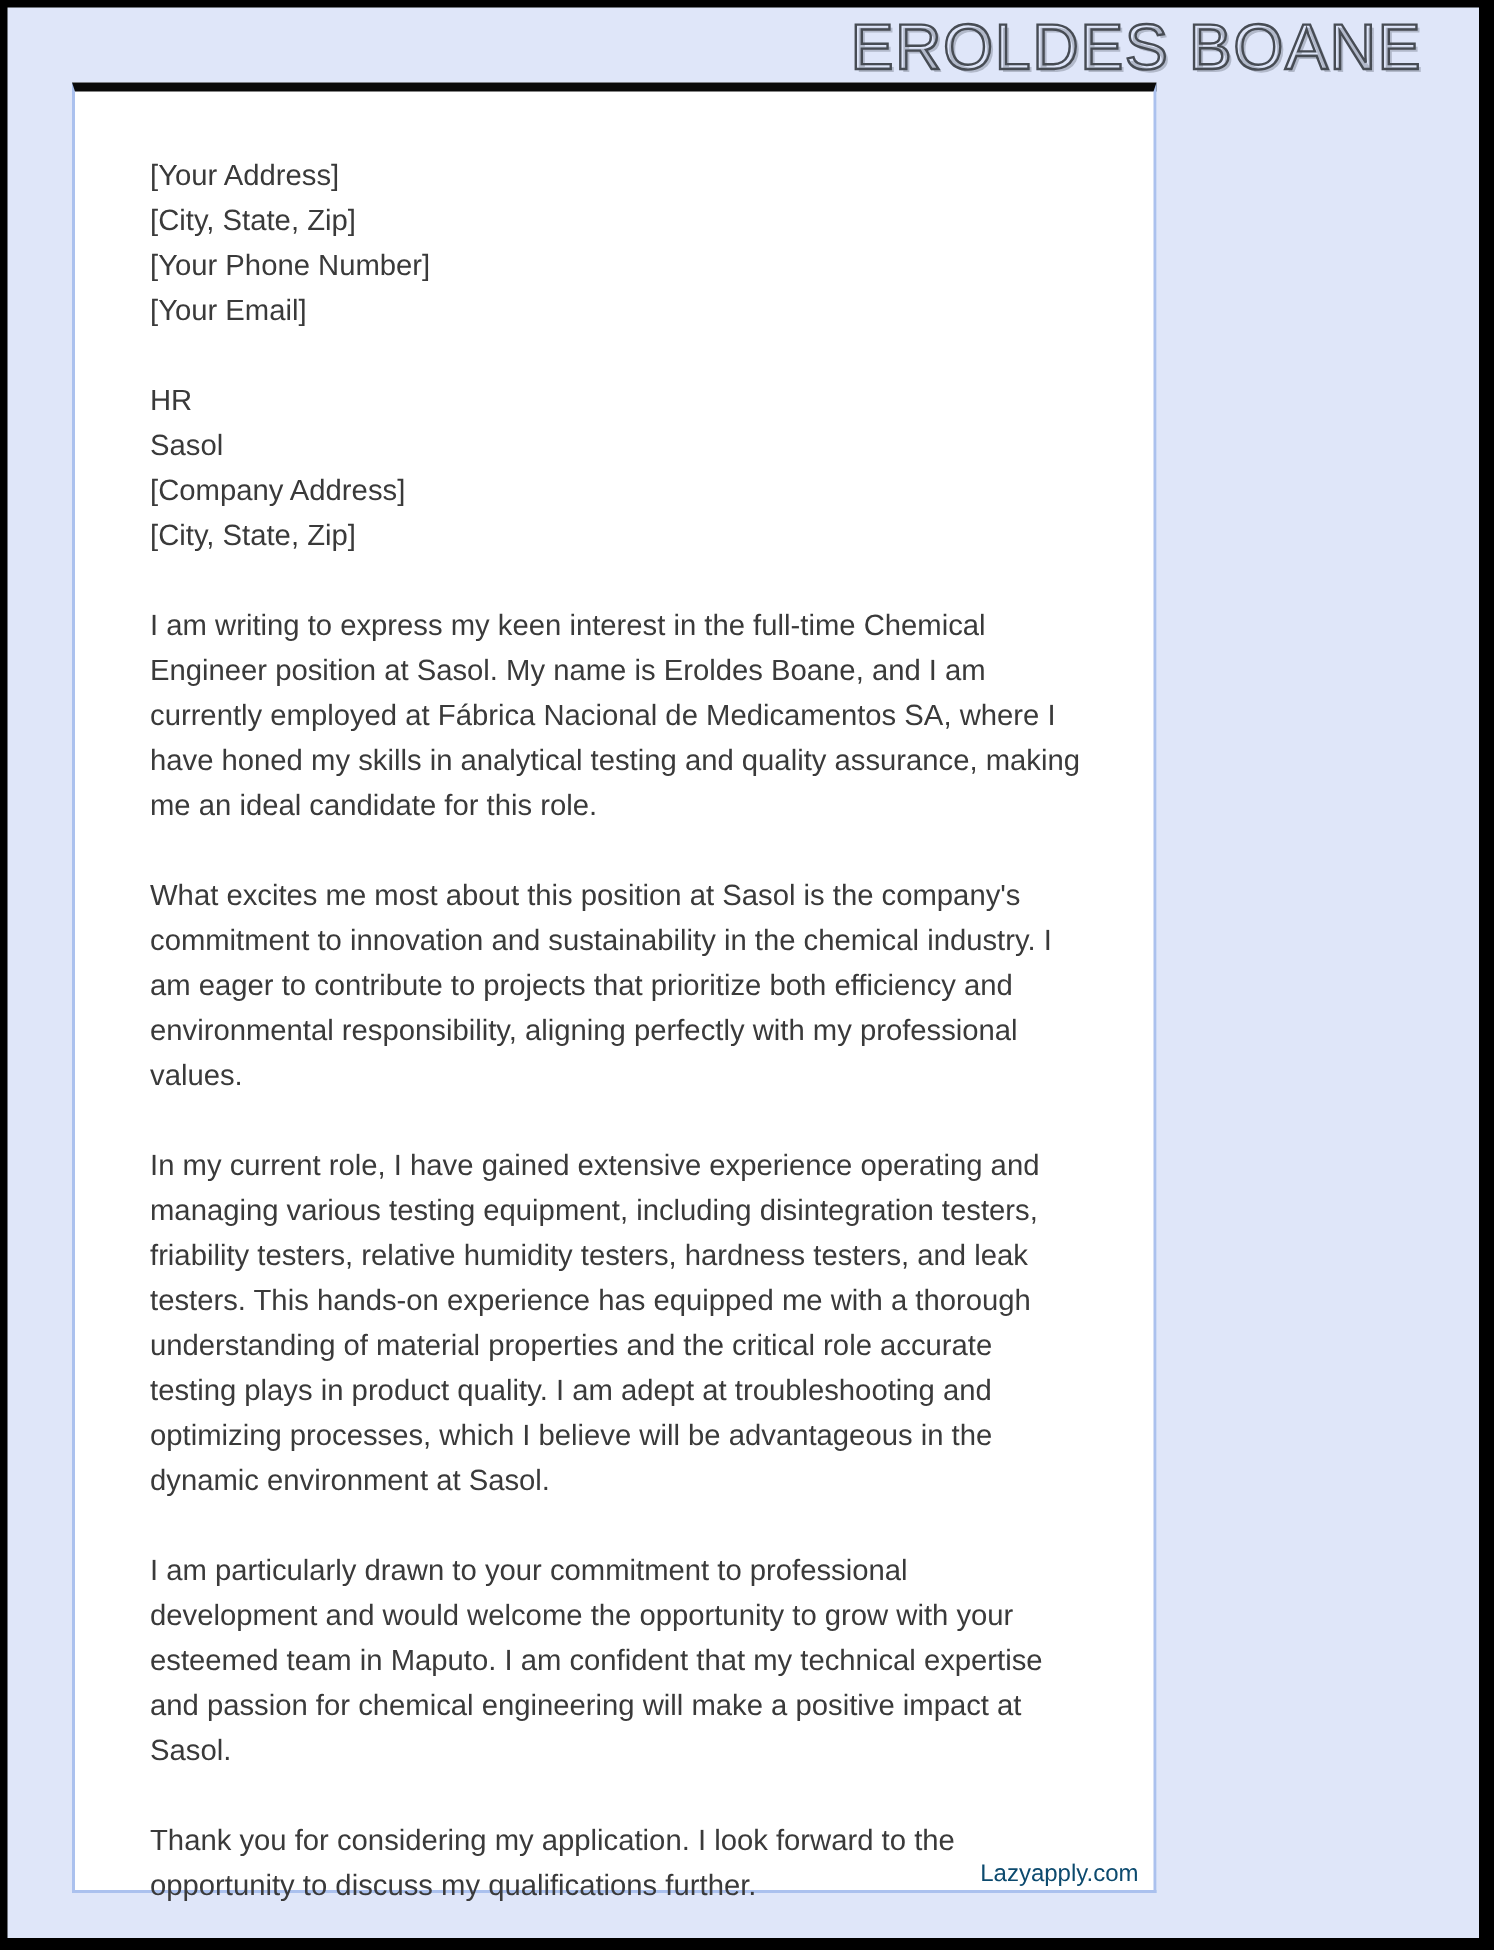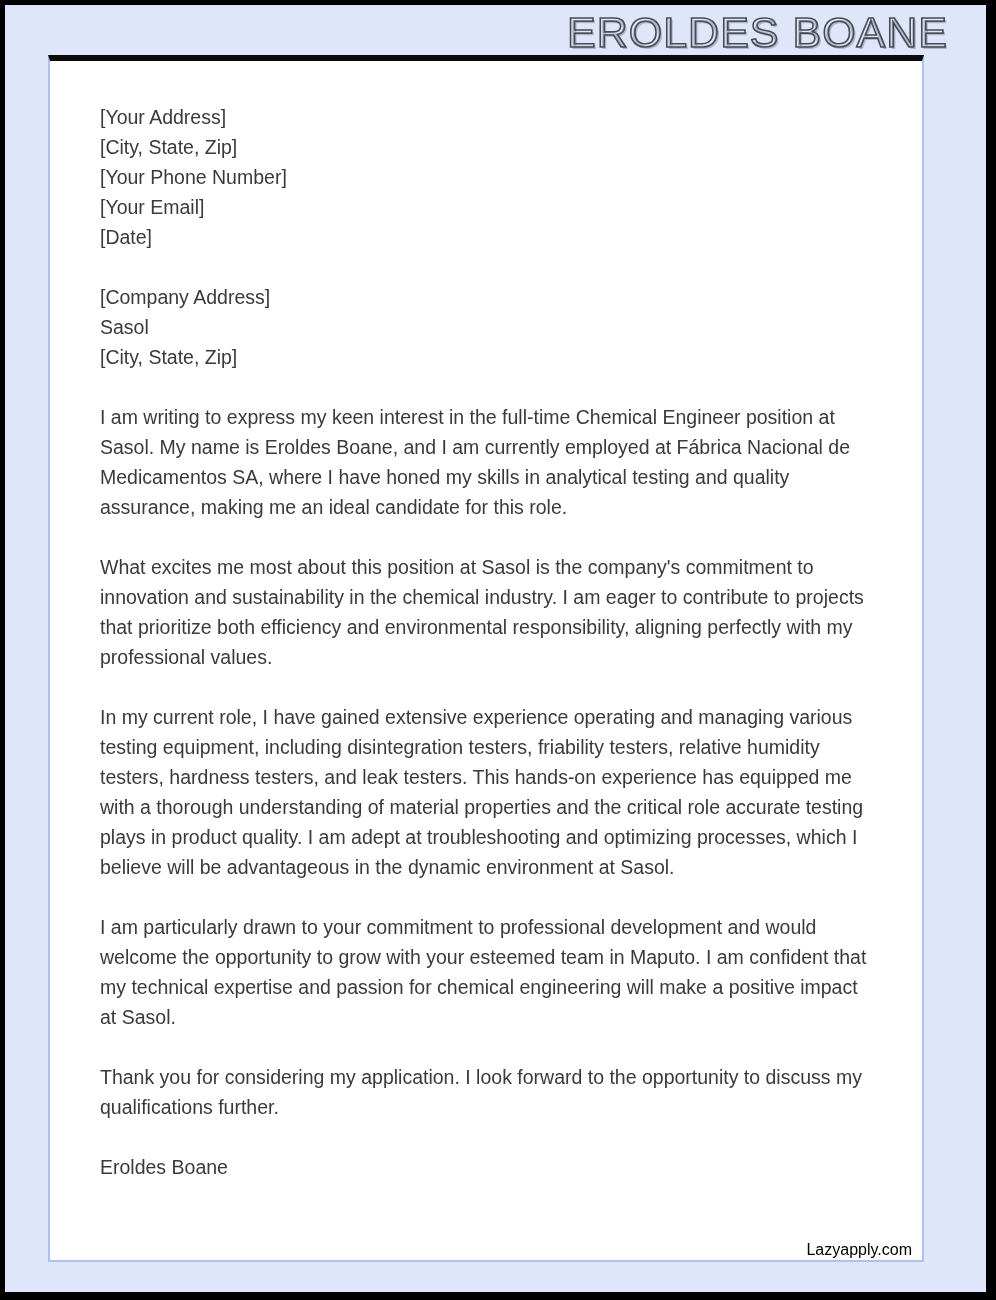--- a/index.html
+++ b/index.html
@@ -30,21 +30,21 @@
     font-weight: 400;
     letter-spacing: 1px;
     color: transparent;
     -webkit-text-stroke: 1.6px #474c54;
     text-shadow: 2px 2px 0 rgba(110,118,132,0.40);
     white-space: nowrap;
   }
   .letter-card {
     position: relative;
     margin-left: 43px;
-    width: 876px;
+    width: 723px;
     height: 1207px;
     background: #ffffff;
     border: 2px solid #abc1ee;
     border-top: 6px solid #0a0a0a;
     padding: 41px 48px 0 50px;
     overflow: visible;
     z-index: 1;
   }
   .letter-body {
     font-size: 19.5px;
@@ -54,45 +54,45 @@
   .block { margin-bottom: 30px; }
   .line { display: block; }
   .paragraph { margin-bottom: 30px; }
   .signature-block { position: relative; z-index: 2; }
   .watermark {
     position: absolute;
     right: 10px;
     bottom: 1px;
     font-size: 16px;
     line-height: 18px;
-    color: #000000;
+    color: #0c4a6e;
     background: transparent;
   }
 </style>
 </head>
 <body>
 
 <div class="header-band">
   <div class="brand-title">EROLDES BOANE</div>
 </div>
 
 <div class="letter-card">
   <div class="letter-body">
 
     <div class="block">
       <span class="line">[Your Address]</span>
       <span class="line">[City, State, Zip]</span>
       <span class="line">[Your Phone Number]</span>
       <span class="line">[Your Email]</span>
-      <span class="line">[Date]</span>
     </div>
 
     <div class="block">
+      <span class="line">HR</span>
+      <span class="line">Sasol</span>
       <span class="line">[Company Address]</span>
-      <span class="line">Sasol</span>
       <span class="line">[City, State, Zip]</span>
     </div>
 
 
     <p class="paragraph">I am writing to express my keen interest in the full-time Chemical Engineer position at Sasol. My name is Eroldes Boane, and I am currently employed at Fábrica Nacional de Medicamentos SA, where I have honed my skills in analytical testing and quality assurance, making me an ideal candidate for this role.</p>
     <p class="paragraph">What excites me most about this position at Sasol is the company's commitment to innovation and sustainability in the chemical industry. I am eager to contribute to projects that prioritize both efficiency and environmental responsibility, aligning perfectly with my professional values.</p>
     <p class="paragraph">In my current role, I have gained extensive experience operating and managing various testing equipment, including disintegration testers, friability testers, relative humidity testers, hardness testers, and leak testers. This hands-on experience has equipped me with a thorough understanding of material properties and the critical role accurate testing plays in product quality. I am adept at troubleshooting and optimizing processes, which I believe will be advantageous in the dynamic environment at Sasol.</p>
     <p class="paragraph">I am particularly drawn to your commitment to professional development and would welcome the opportunity to grow with your esteemed team in Maputo. I am confident that my technical expertise and passion for chemical engineering will make a positive impact at Sasol.</p>
     <p class="paragraph">Thank you for considering my application. I look forward to the opportunity to discuss my qualifications further.</p>
 

